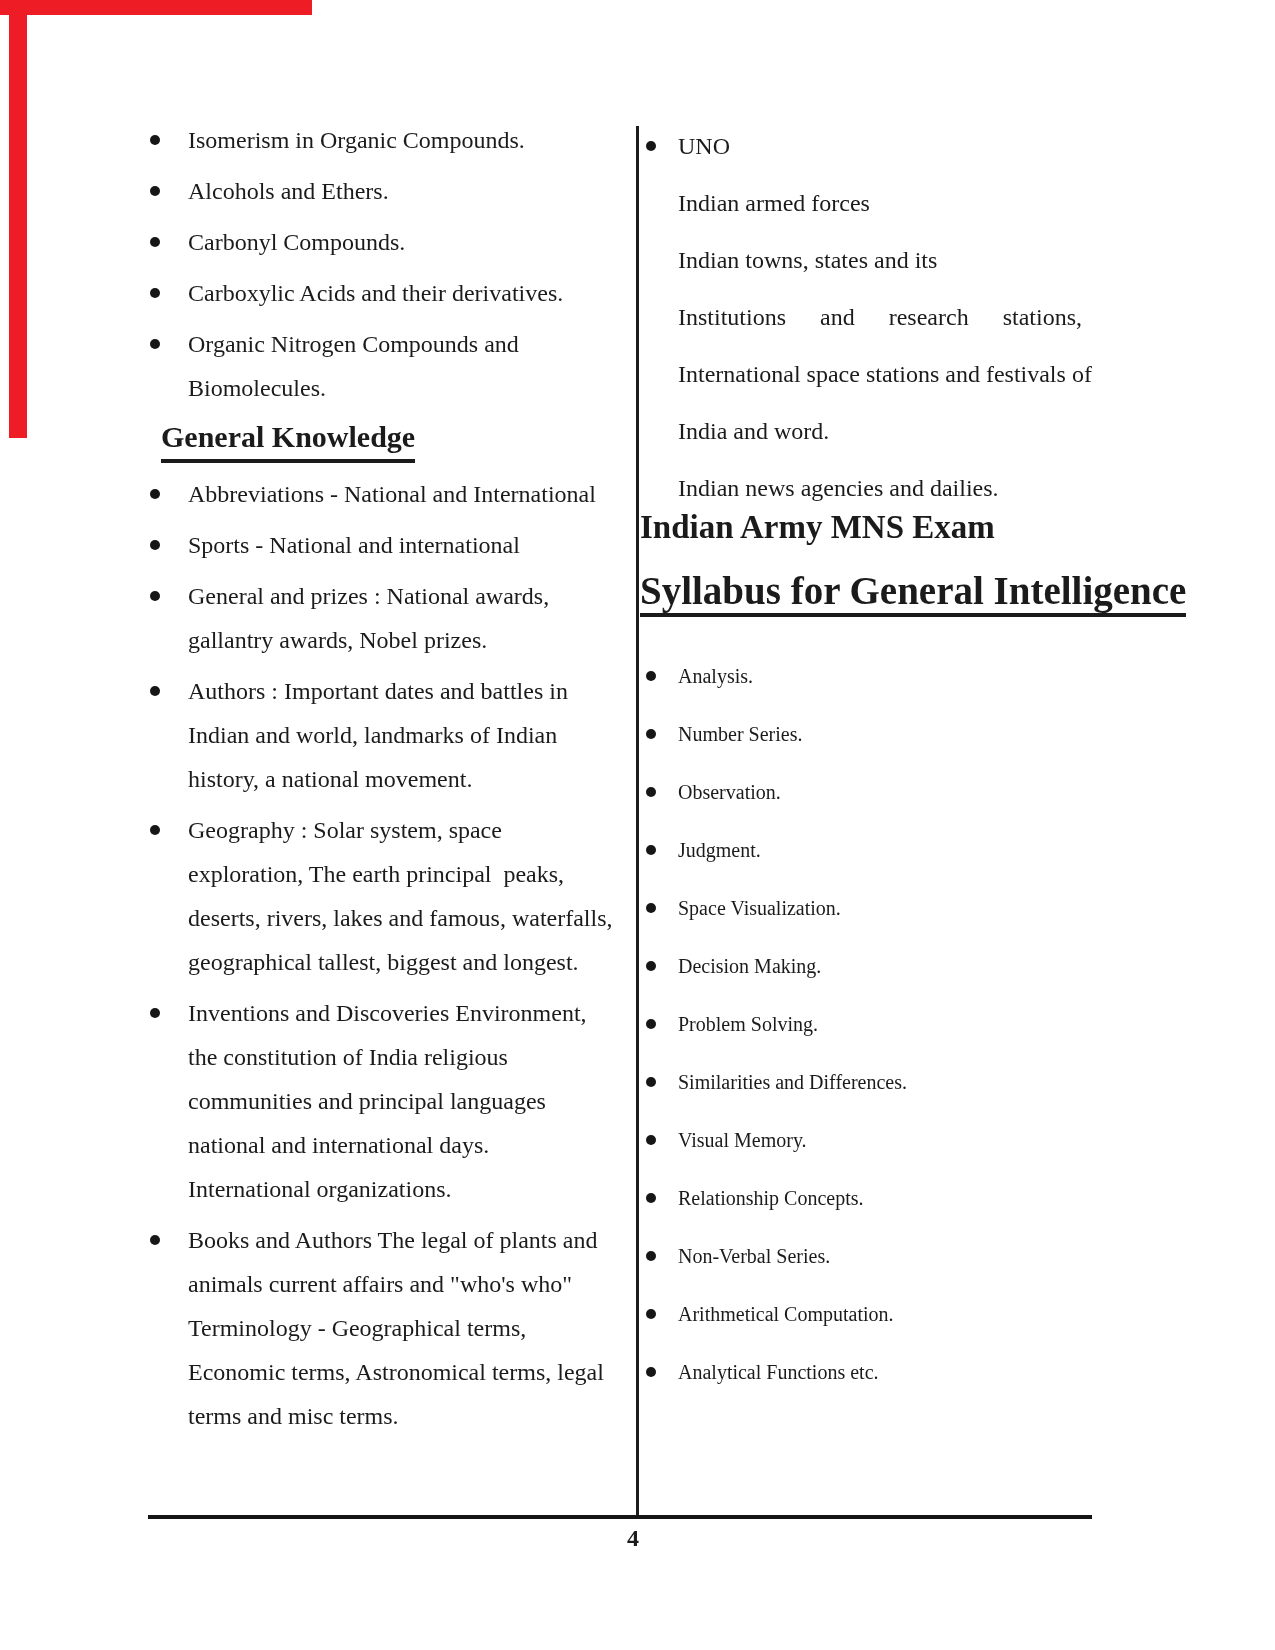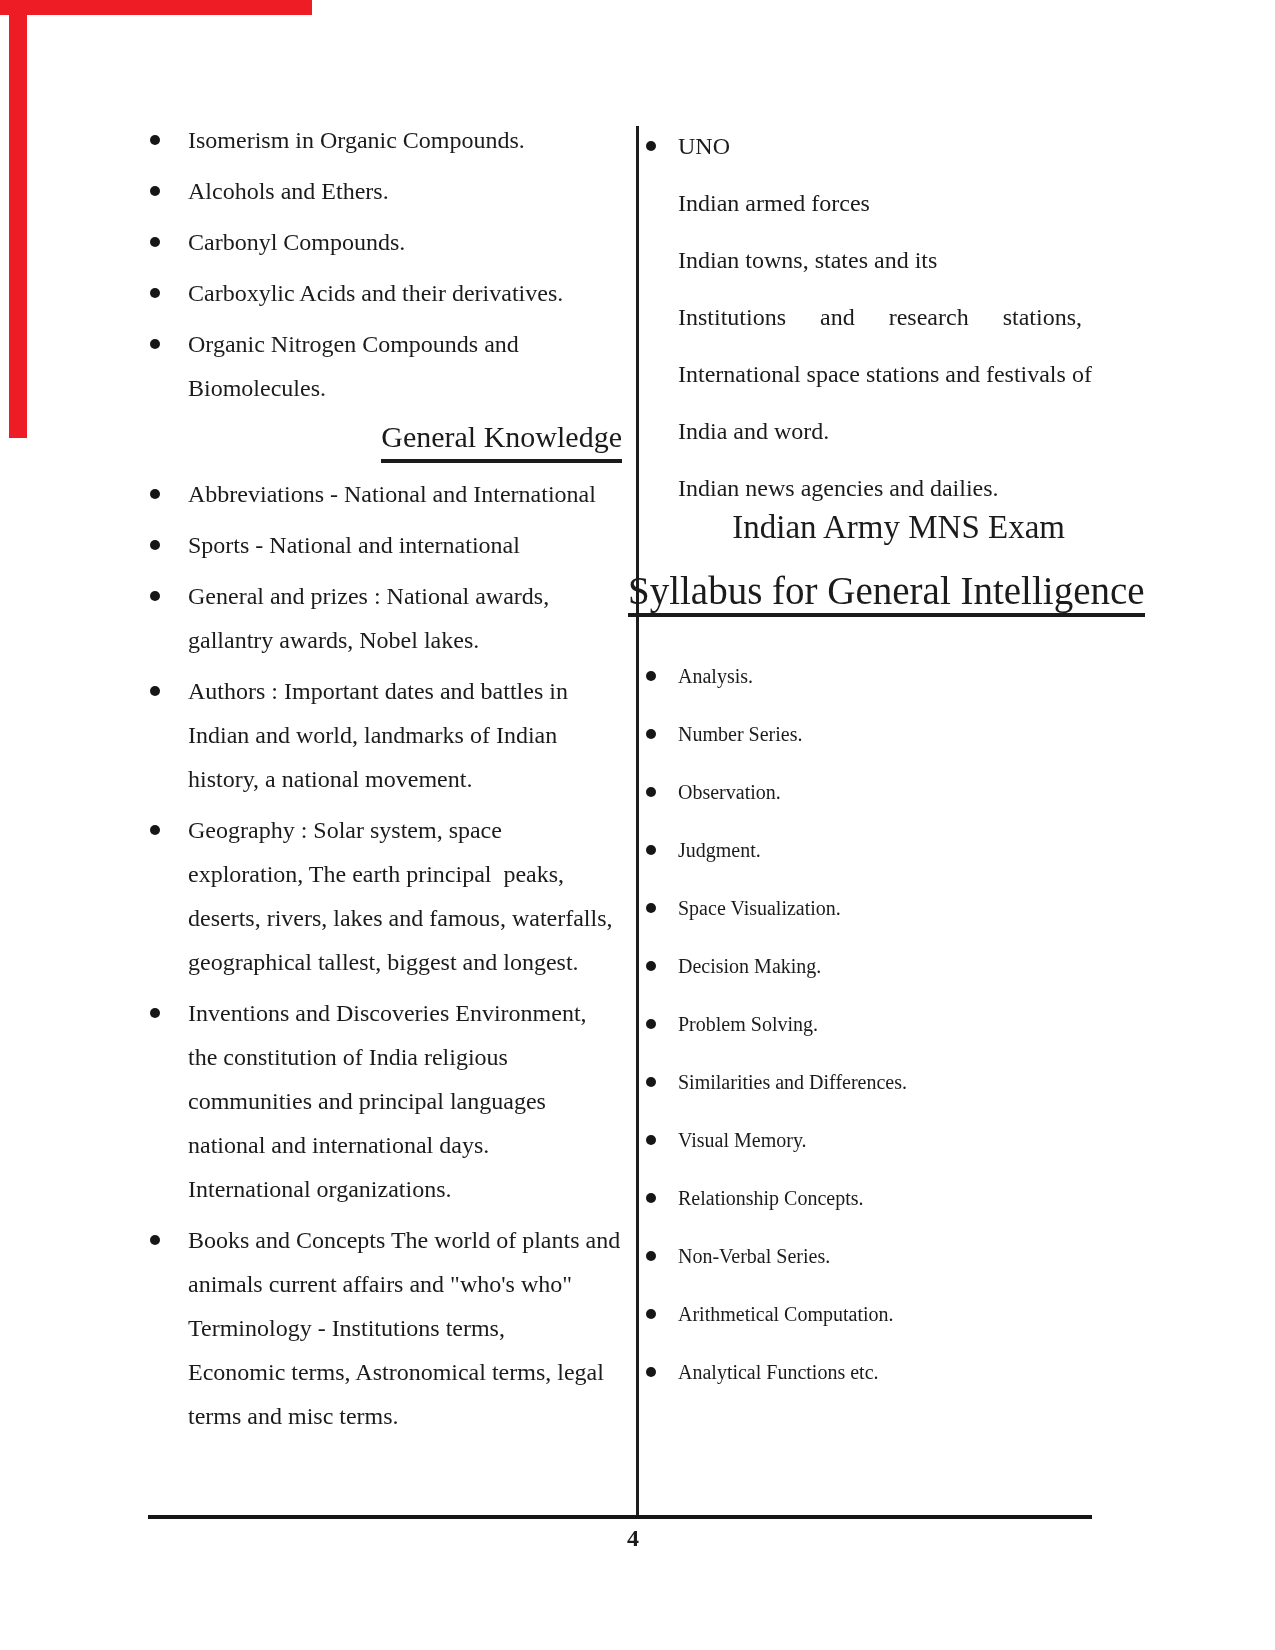--- a/index.html
+++ b/index.html
@@ -31,21 +31,21 @@
   .ln { height:44px; line-height:44px; font-size:24px; white-space:nowrap; }
   .col.right .ln-r { height:30px; line-height:30px; font-size:20px; white-space:nowrap; }
 
   .uno-block { position:relative; }
   .uno-first { position:relative; padding-left:33px; }
   .uno-block .ln { height:57px; line-height:57px; }
   .uno-block .dot { top:23px; }
   .uno-cont { padding-left:33px; }
   .force-j { white-space:normal; text-align:justify; text-align-last:justify; }
 
-  .heading { margin:0; text-align:right; font-weight:normal; }
+  .heading { margin:12px; text-align:left; font-weight:bold; }
   .gk  { margin-top:3px; height:40px; line-height:40px; font-size:30px; }
   .h1x { position:relative; left:-17px; margin-top:-12px; height:44px; line-height:44px; font-size:33px; white-space:nowrap; }
   .h2x { position:relative; left:-17px; margin-top:22px; height:44px; line-height:40px; font-size:39px; white-space:nowrap; }
   .u { display:inline-block; border-bottom:4px solid #1b1b1b; padding-bottom:2px; }
   .l2 { margin-top:15px !important; }
   .r1 { margin-top:46px !important; }
 </style>
 </head>
 <body>
 
@@ -87,21 +87,21 @@
           <span class="dot"></span>
           <div class="ln">Abbreviations - National and International</div>
         </li>
       <li>
           <span class="dot"></span>
           <div class="ln">Sports - National and international</div>
         </li>
       <li>
           <span class="dot"></span>
           <div class="ln">General and prizes : National awards,</div>
-          <div class="ln">gallantry awards, Nobel lakes.</div>
+          <div class="ln">gallantry awards, Nobel prizes.</div>
         </li>
       <li>
           <span class="dot"></span>
           <div class="ln">Authors : Important dates and battles in</div>
           <div class="ln">Indian and world, landmarks of Indian</div>
           <div class="ln">history, a national movement.</div>
         </li>
       <li>
           <span class="dot"></span>
           <div class="ln">Geography : Solar system, space</div>
@@ -112,23 +112,23 @@
       <li>
           <span class="dot"></span>
           <div class="ln">Inventions and Discoveries Environment,</div>
           <div class="ln">the constitution of India religious</div>
           <div class="ln">communities and principal languages</div>
           <div class="ln">national and international days.</div>
           <div class="ln">International organizations.</div>
         </li>
       <li>
           <span class="dot"></span>
-          <div class="ln">Books and Concepts The world of plants and</div>
+          <div class="ln">Books and Authors The legal of plants and</div>
           <div class="ln">animals current affairs and "who's who"</div>
-          <div class="ln">Terminology - Institutions terms,</div>
+          <div class="ln">Terminology - Geographical terms,</div>
           <div class="ln">Economic terms, Astronomical terms, legal</div>
           <div class="ln">terms and misc terms.</div>
         </li>
     </ul>
   </section>
 
   <section class="col right">
     <div class="uno-block">
       <div class="uno-first">
           <span class="dot"></span>

